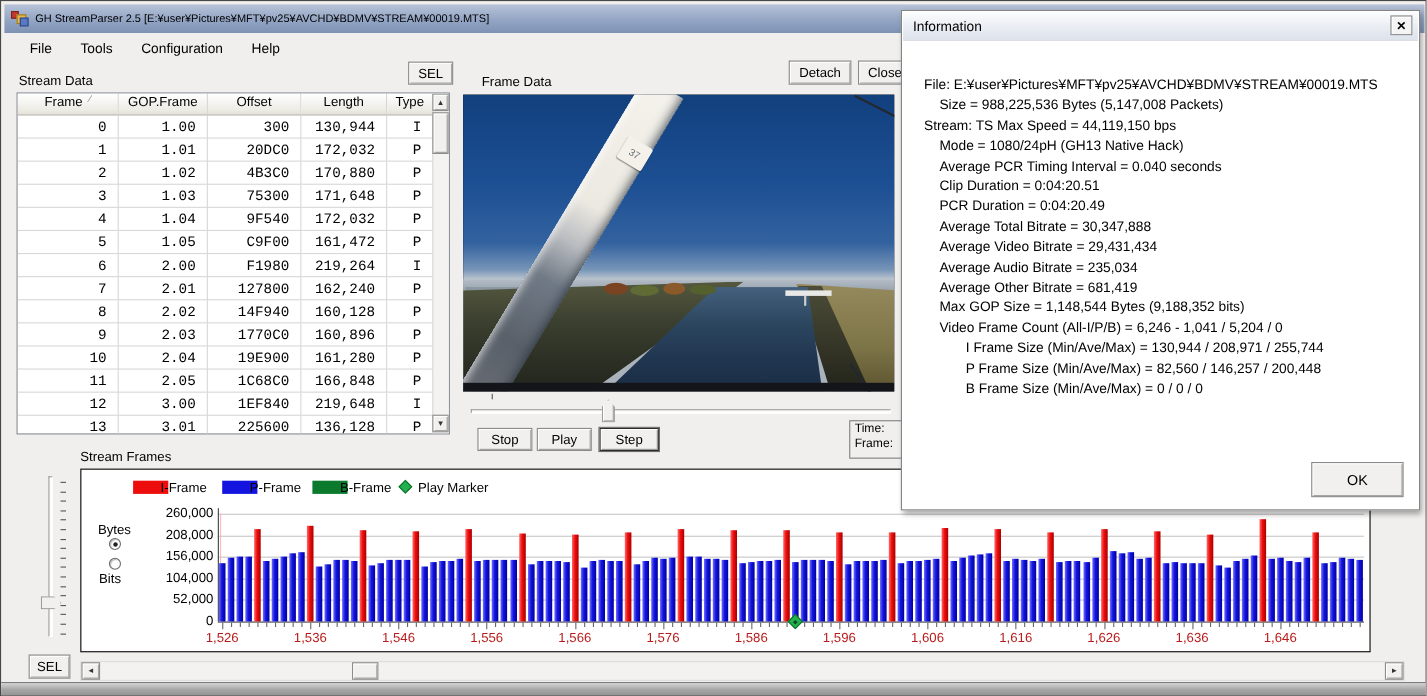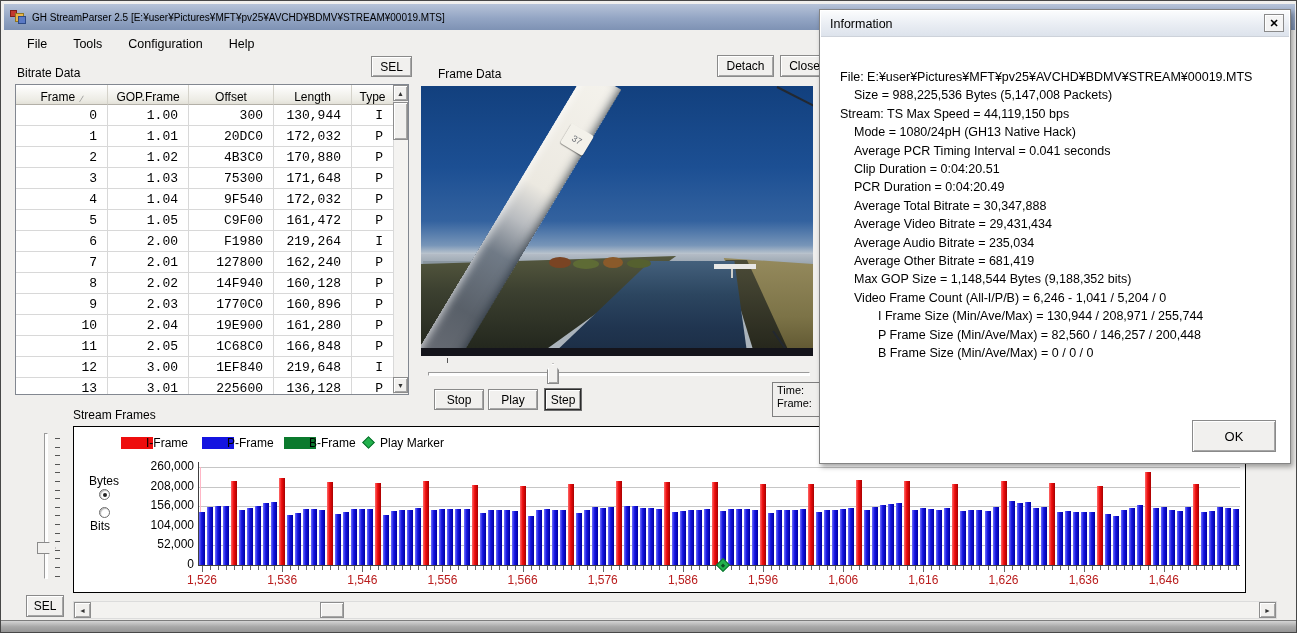--- a/index.html
+++ b/index.html
@@ -16,21 +16,21 @@
   .menu-item { font-size:12.5px; padding:4px 13px; color:#000; }
   .label { position:absolute; font-size:12px; color:#000; white-space:nowrap; }
   .btn { position:absolute; background:#f1f0ee; border:1px solid #8a8a8a;
     box-shadow:inset 1px 1px 0 #ffffff, inset -1px -1px 0 #a6a6a6;
     font-size:12px; color:#000; display:flex; align-items:center; justify-content:center; }
   .btn.default { border:1px solid #2b2b2b; outline:1px solid #6d6d6d; }
   
   #stream-table { position:absolute; left:14px; top:83px; width:394px; height:311px; background:#fff; border:1px solid #828790; overflow:hidden; }
   #thead { display:flex; height:20px; }
   .th { background:linear-gradient(180deg,#ffffff,#ecebe4 80%,#e3e1d8); border-right:1px solid #d4d2ca; border-bottom:1px solid #b3b0a8;
-        font-size:12px; display:flex; align-items:flex-end; justify-content:center; position:relative; }
+        font-size:12px; display:flex; align-items:flex-start; justify-content:center; position:relative; }
   .sort-glyph { font-size:9px; color:#8b8b8b; margin-left:6px; }
   .trow { display:flex; height:21px; }
   .td { font-family:"Liberation Mono",monospace; font-size:13px; color:#000; text-align:right; padding:3px 10px 0 0;
         border-right:1px solid #d8d8d8; border-bottom:1px solid #d8d8d8; overflow:hidden; }
   
   .sb-btn { position:absolute; background:#f1f0ee; border:1px solid #8d8d8d; box-shadow:inset 1px 1px 0 #fff, inset -1px -1px 0 #a6a6a6;
             display:flex; align-items:center; justify-content:center; font-size:7px; color:#333; }
   .sb-thumb { position:absolute; background:#f1f0ee; border:1px solid #8d8d8d; box-shadow:inset 1px 1px 0 #fff, inset -1px -1px 0 #a6a6a6; }
   #vscroll { position:absolute; right:0; top:0; width:15px; height:309px; background:#f4f3f1; border-left:1px solid #d9d9d9; }
   
@@ -119,21 +119,21 @@
     <div id="title-text">GH StreamParser 2.5 [E:¥user¥Pictures¥MFT¥pv25¥AVCHD¥BDMV¥STREAM¥00019.MTS]</div>
   </div>
 
   <div id="menubar">
     <div class="menu-item">File</div>
     <div class="menu-item">Tools</div>
     <div class="menu-item">Configuration</div>
     <div class="menu-item">Help</div>
   </div>
 
-  <div class="label" style="left:16px;top:65px;">Bitrate Data</div>
+  <div class="label" style="left:16px;top:65px;">Stream Data</div>
   <div class="btn" style="left:370px;top:55px;width:41px;height:21px;">SEL</div>
 
   <div id="stream-table">
     <div id="thead">
         <div class="th" style="width: 92px;">Frame<div class="sort-glyph">∕</div></div>
         <div class="th" style="width: 81px;">GOP.Frame</div>
         <div class="th" style="width: 85px;">Offset</div>
         <div class="th" style="width: 78px;">Length</div>
         <div class="th" style="width: 42px;">Type</div>
       </div>
@@ -274,21 +274,21 @@
     <div class="cable" style="left:356px;top:0px;width:90px;transform:rotate(27deg);"></div>
     <div class="cable" style="left:352px;top:244px;width:70px;height:2px;transform:rotate(55deg);"></div>
     <div id="video-bottom"></div>
   </div>
 
   <div id="trackbar-tick"></div>
   <div id="trackbar-groove"></div>
   <div id="trackbar-thumb"></div>
   <div class="btn" style="left:433px;top:388px;width:50px;height:21px;">Stop</div>
   <div class="btn" style="left:487px;top:388px;width:50px;height:21px;">Play</div>
-  <div class="btn default" style="left:544px;top:388px;width:36px;height:21px;">Step</div>
+  <div class="btn default" style="left:544px;top:388px;width:54px;height:21px;">Step</div>
   <div id="timeframe-box">
     <div>Time:</div>
     <div>Frame:</div>
   </div>
 
   <div class="label" style="left:72px;top:407px;">Stream Frames</div>
   <div id="chart-box">
     <div id="legend">
         <div class="legend-swatch" style="left: 47px; background: rgb(238, 13, 13);"></div>
         <div class="legend-label" style="left: 72px;">I-Frame</div>
@@ -638,21 +638,21 @@
       <div id="info-title">Information</div>
     </div>
     <div id="info-close">
         <span>✕</span>
       </div>
     <div id="info-lines">
         <div class="info-line" style="padding-left: 0px;">File: E:¥user¥Pictures¥MFT¥pv25¥AVCHD¥BDMV¥STREAM¥00019.MTS</div>
         <div class="info-line" style="padding-left: 14px;">Size = 988,225,536 Bytes (5,147,008 Packets)</div>
         <div class="info-line" style="padding-left: 0px;">Stream: TS Max Speed = 44,119,150 bps</div>
         <div class="info-line" style="padding-left: 14px;">Mode = 1080/24pH (GH13 Native Hack)</div>
-        <div class="info-line" style="padding-left: 14px;">Average PCR Timing Interval = 0.041 seconds</div>
+        <div class="info-line" style="padding-left: 14px;">Average PCR Timing Interval = 0.040 seconds</div>
         <div class="info-line" style="padding-left: 14px;">Clip Duration = 0:04:20.51</div>
         <div class="info-line" style="padding-left: 14px;">PCR Duration = 0:04:20.49</div>
         <div class="info-line" style="padding-left: 14px;">Average Total Bitrate = 30,347,888</div>
         <div class="info-line" style="padding-left: 14px;">Average Video Bitrate = 29,431,434</div>
         <div class="info-line" style="padding-left: 14px;">Average Audio Bitrate = 235,034</div>
         <div class="info-line" style="padding-left: 14px;">Average Other Bitrate = 681,419</div>
         <div class="info-line" style="padding-left: 14px;">Max GOP Size = 1,148,544 Bytes (9,188,352 bits)</div>
         <div class="info-line" style="padding-left: 14px;">Video Frame Count (All-I/P/B) = 6,246 - 1,041 / 5,204 / 0</div>
         <div class="info-line" style="padding-left: 38px;">I Frame Size (Min/Ave/Max) = 130,944 / 208,971 / 255,744</div>
         <div class="info-line" style="padding-left: 38px;">P Frame Size (Min/Ave/Max) = 82,560 / 146,257 / 200,448</div>

